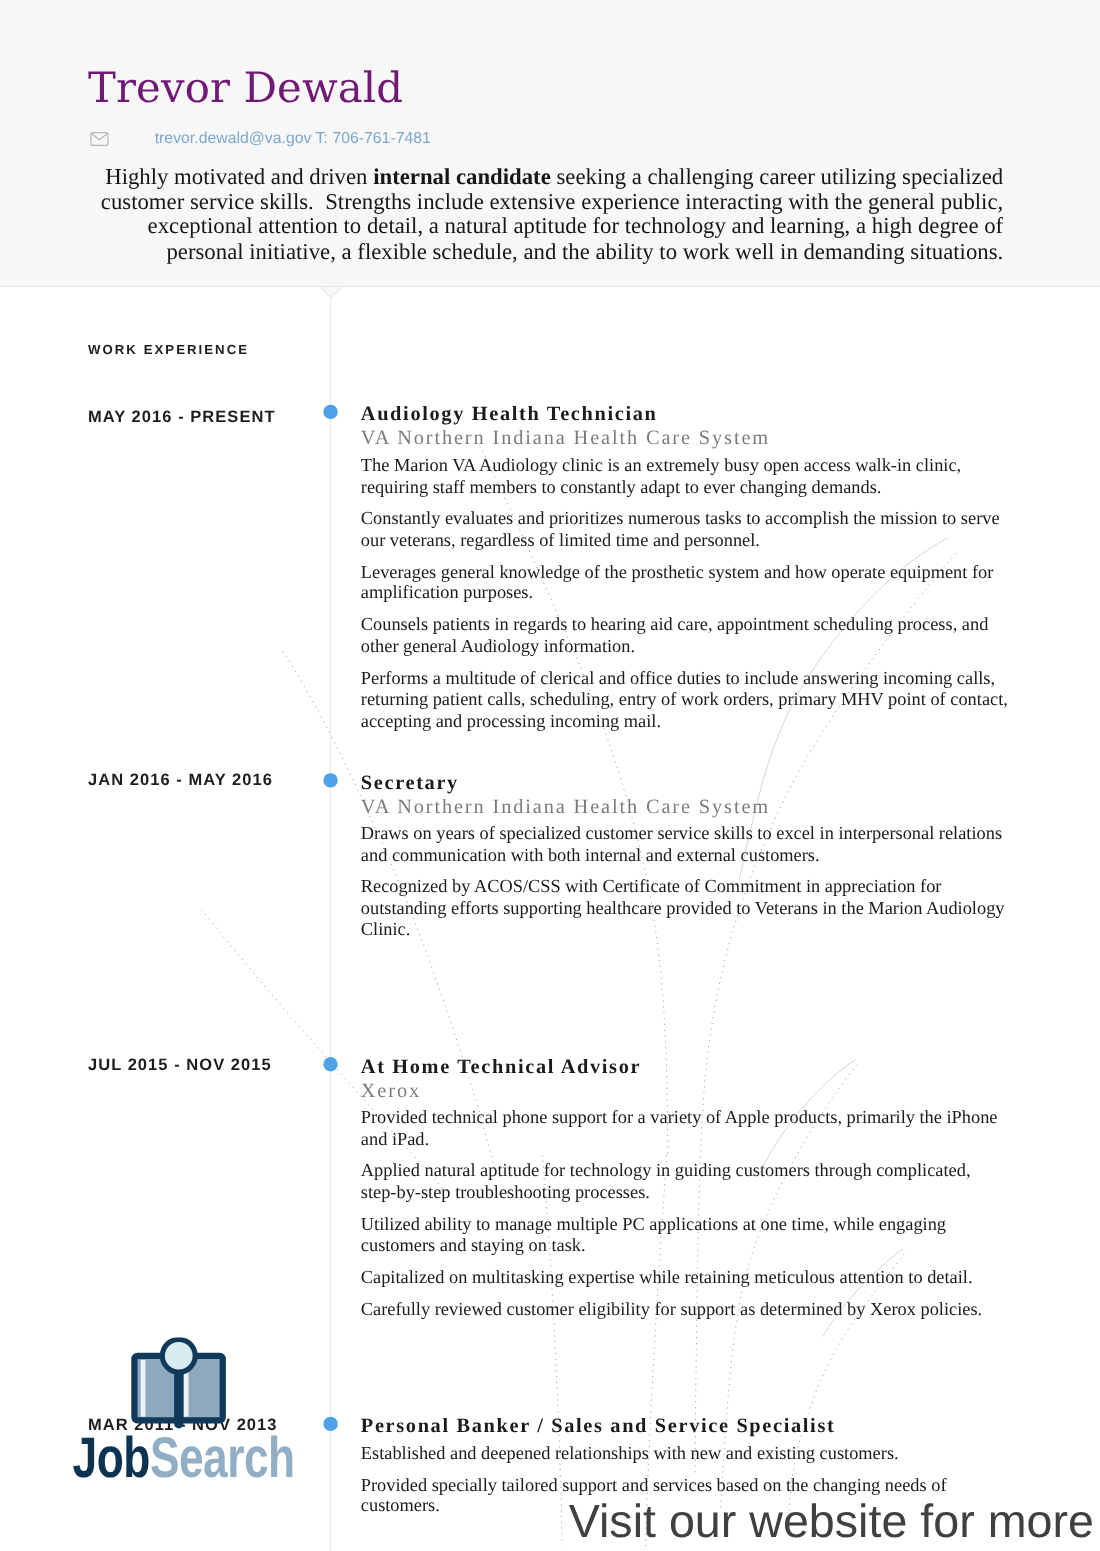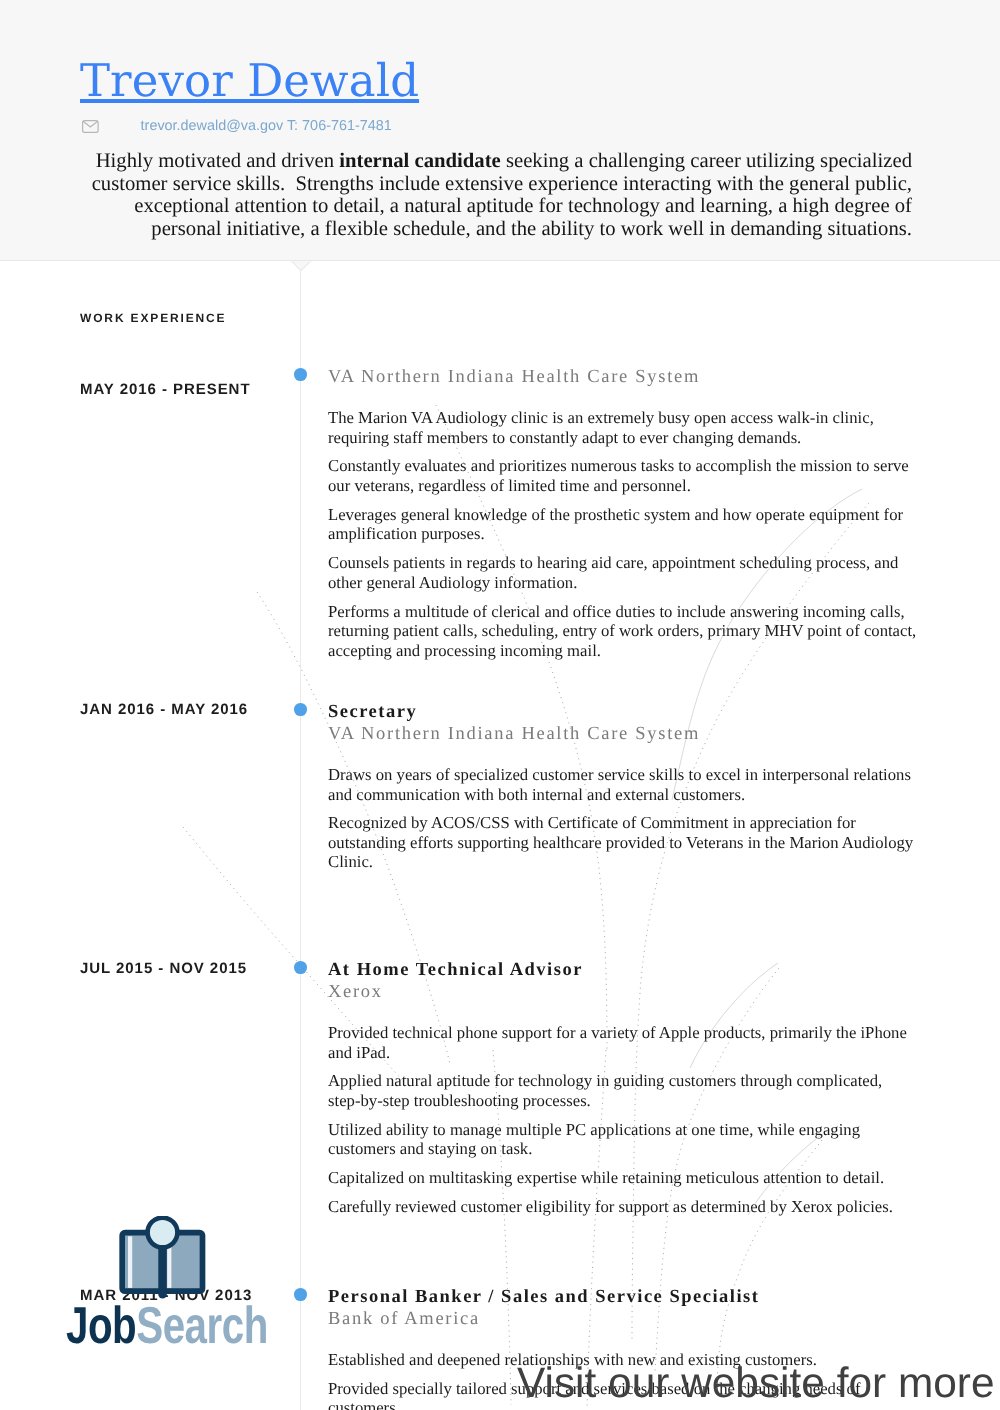--- a/index.html
+++ b/index.html
@@ -3,22 +3,22 @@
 <meta charset="utf-8">
 <style>
   html,body{margin:0;padding:0;background:#fff;-webkit-font-smoothing:antialiased;text-rendering:geometricPrecision;}
   body{width:1000px;height:1410px;font-family:"Liberation Serif",serif;overflow:hidden;}
   .page{position:relative;width:1000px;height:1410px;overflow:hidden;background:#fff;}
 
   
   .header{position:absolute;left:0;top:0;width:1000px;height:261px;background:#f7f7f7;
           border-bottom:1px solid #e8e8e8;box-sizing:border-box;}
   .notch{position:absolute;left:290px;top:260px;width:22px;height:12px;}
-  .name{position:absolute;left:80px;top:58px;font-family:"DejaVu Serif",serif;font-size:45px;line-height:45.5px;
-        color:#3b82f6;letter-spacing:0.1px;white-space:nowrap;margin:0;font-weight:normal;text-decoration:underline;}
+  .name{position:absolute;left:80px;top:58px;font-family:"DejaVu Serif",serif;font-size:38px;line-height:45.5px;
+        color:#701a75;letter-spacing:0.1px;white-space:nowrap;margin:0;font-weight:normal;}
   .contact{position:absolute;left:82px;top:119px;font-family:"Liberation Sans",sans-serif;
            font-size:14.4px;line-height:15px;color:#7ca8cf;white-space:nowrap;display:flex;align-items:flex-start;gap:38px;}
   .contact .env{display:inline-block;margin-right:3.6px;position:relative;top:0.8px;line-height:0;}
   .summary{position:absolute;left:80px;top:150px;width:832px;font-size:20.7px;line-height:22.65px;
            color:#161616;text-align:right;}
   .summary b{font-weight:bold;}
 
   
     .tline{position:absolute;left:300px;top:269px;width:1.4px;height:1141px;background:#ebebeb;}
 
@@ -26,21 +26,21 @@
               font-weight:bold;font-size:12px;line-height:18px;letter-spacing:1.85px;color:#1d1d1d;}
 
   .entry{position:absolute;left:0;width:1000px;}
   .entry .date{position:absolute;left:80px;font-family:"Liberation Sans",sans-serif;
                font-weight:bold;font-size:15px;line-height:15px;letter-spacing:0.95px;color:#1d1d1d;white-space:nowrap;}
   .entry .dot{position:absolute;left:294.3px;top:2.4px;width:12.6px;height:12.6px;border-radius:50%;background:#4fa2e8;}
   .entry .body{position:absolute;left:328px;width:594px;}
   .entry .role{font-size:18.5px;font-weight:bold;letter-spacing:1.5px;color:#1b1b1b;line-height:22px;white-space:nowrap;}
   .entry .org{font-size:18.5px;letter-spacing:1.7px;color:#7b7b7b;line-height:22px;white-space:nowrap;}
   .entry p{margin:0 0 9.4px 0;font-size:16.7px;line-height:19.5px;color:#1b1b1b;}
-  .entry p:first-of-type{margin-top:20px;}
+  .entry p:first-of-type{margin-top:3px;}
   .entry p:last-child{margin-bottom:0;}
 
   
   .logo{position:absolute;left:60px;top:1216px;width:210px;height:135px;z-index:5;}
   .logo-word{position:absolute;left:6px;top:84px;font-family:"Liberation Sans",sans-serif;
              font-weight:bold;font-size:52px;line-height:52px;letter-spacing:-0.6px;white-space:nowrap;
              transform:scaleX(0.775);transform-origin:left top;}
   .logo-word .lw1{color:#0d3350;}
   .logo-word .lw2{color:#92aec4;}
   .bigwm{position:absolute;left:517px;top:1362px;font-family:"Liberation Sans",sans-serif;
@@ -75,23 +75,24 @@
   <div class="summary">
     <span>Highly motivated and driven </span><b>internal candidate</b><span> seeking a challenging career utilizing specialized customer service skills.&nbsp; Strengths include extensive experience interacting with the general public, exceptional attention to detail, a natural aptitude for technology and learning, a high degree of personal initiative, a flexible schedule, and the ability to work well in demanding situations.</span>
   </div>
 
   <div class="tline"></div>
 
   <div class="sect-title">WORK EXPERIENCE</div>
 
   <div id="entries">
       <div class="entry" style="top: 366px;">
-        <div class="date" style="top:16px">MAY 2016 - PRESENT</div>
+        <div class="date" style="top:6px">MAY 2016 - PRESENT</div>
   <div class="dot"></div>
   <div class="body">
+    <div class="role">Audiology Health Technician</div>
     <div class="org">VA Northern Indiana Health Care System</div>
     <p>The Marion VA Audiology clinic is an extremely busy open access <span style="white-space:nowrap">walk-in</span> clinic, requiring staff members to constantly adapt to ever changing demands.</p>
           <p>Constantly evaluates and prioritizes numerous tasks to accomplish the mission to serve our veterans, regardless of limited time and personnel.</p>
           <p>Leverages general knowledge of the prosthetic system and how operate equipment for amplification purposes.</p>
           <p>Counsels patients in regards to hearing aid care, appointment scheduling process, and other general Audiology information.</p>
           <p>Performs a multitude of clerical and office duties to include answering incoming calls, returning patient calls, scheduling, entry of work orders, primary MHV point of contact, accepting and processing incoming mail.</p>
   </div>
       </div>
       <div class="entry" style="top: 701px;">
         <div class="date" style="top:1px">JAN 2016 - MAY 2016</div>
@@ -114,21 +115,20 @@
           <p>Utilized ability to manage multiple PC applications at one time, while engaging customers and staying on task.</p>
           <p>Capitalized on multitasking expertise while retaining meticulous attention to detail.</p>
           <p>Carefully reviewed customer eligibility for support as determined by Xerox policies.</p>
   </div>
       </div>
       <div class="entry" style="top: 1286px;">
         <div class="date" style="top:2px">MAR 2011 - NOV 2013</div>
   <div class="dot"></div>
   <div class="body">
     <div class="role">Personal Banker / Sales and Service Specialist</div>
-    <div class="org">Bank of America</div>
     <p>Established and deepened relationships with new and existing customers.</p>
           <p>Provided specially tailored support and services based on the changing needs of customers.</p>
   </div>
       </div>
     </div>
 
   <div class="logo">
     <svg width="210" height="135" viewBox="0 0 210 135">
       <g>
         <rect x="62.2" y="16.6" width="80.3" height="58.6" rx="2.8" fill="#8ca9bd" stroke="#11395a" stroke-width="5.7"></rect>

